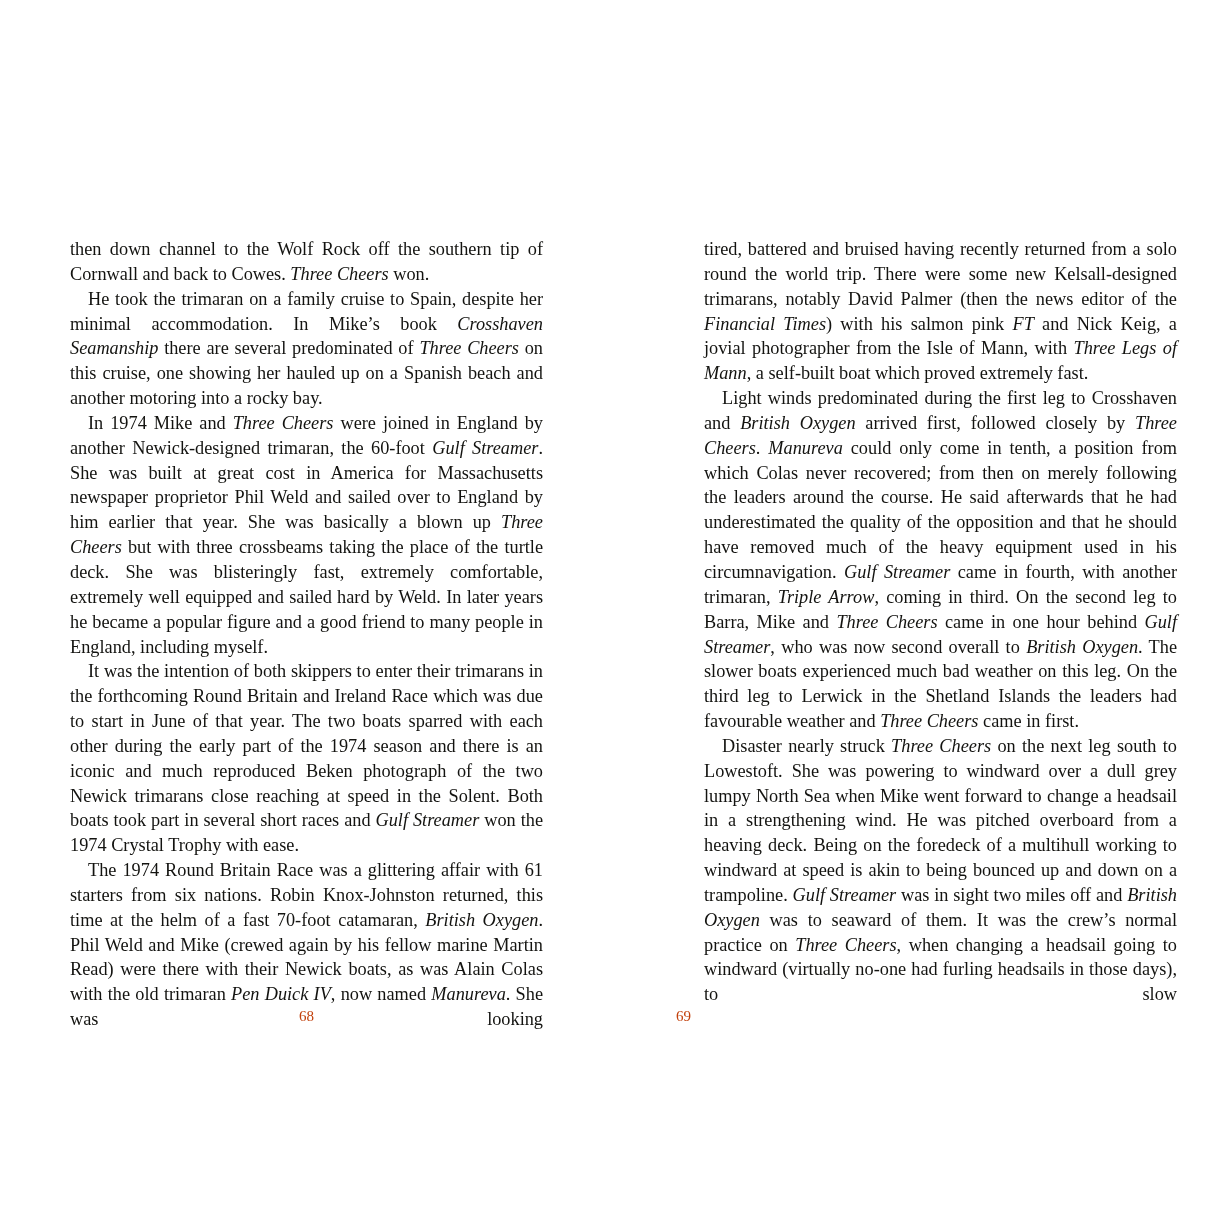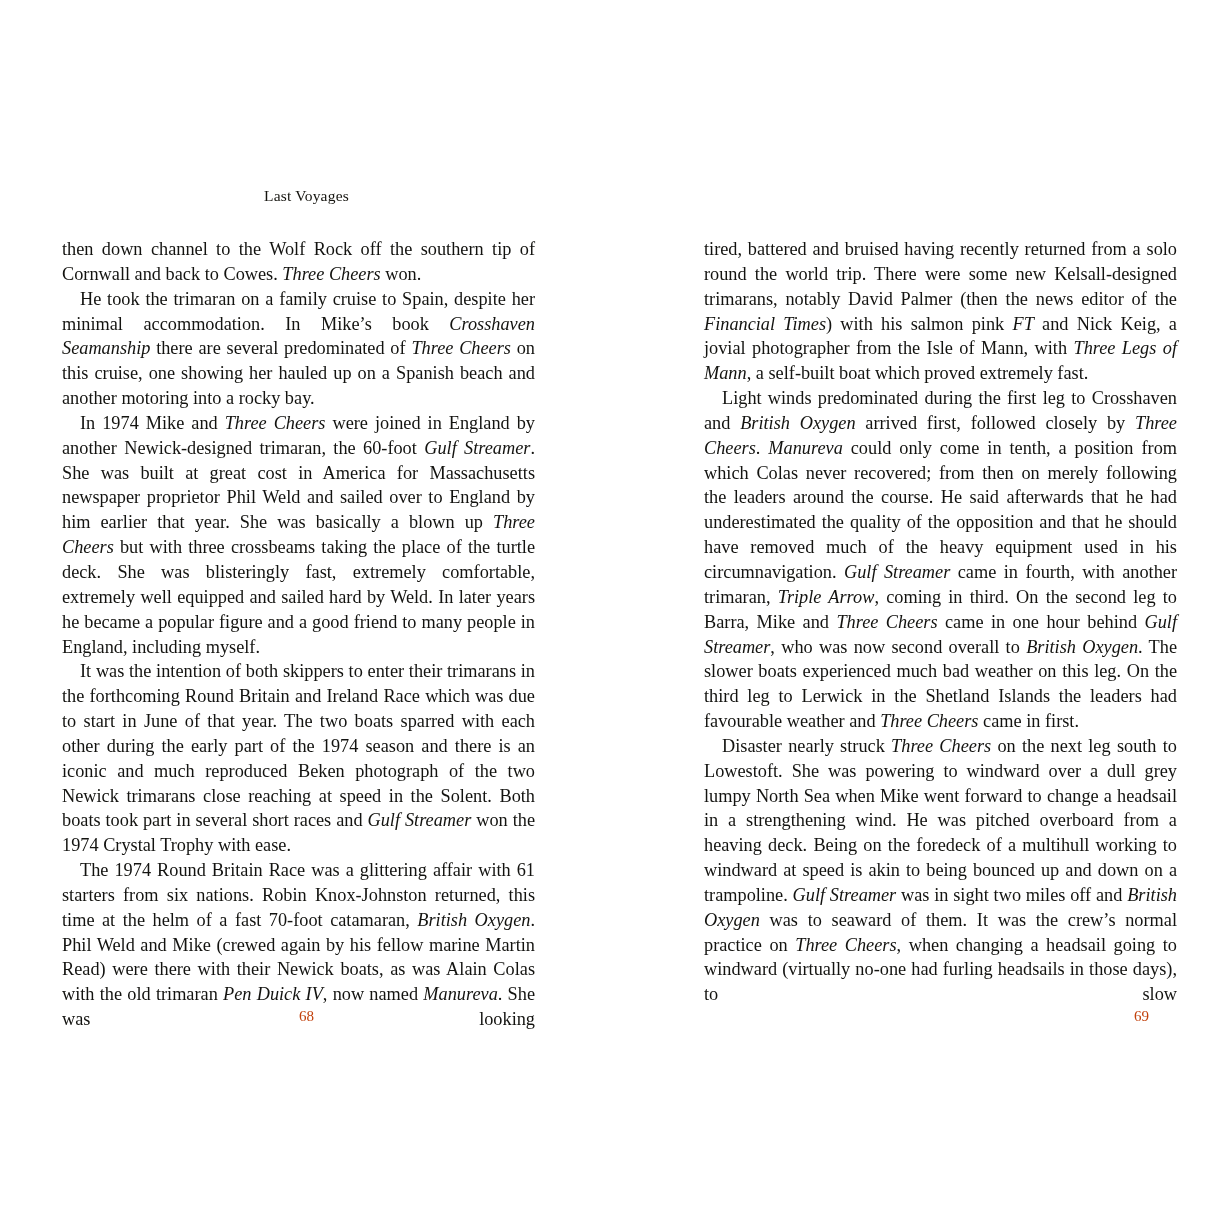--- a/index.html
+++ b/index.html
@@ -44,21 +44,21 @@
     top: 237px;
     width: 473px;
     font-size: 18.3px;
     line-height: 24.85px;
     text-align: justify;
     text-justify: inter-word;
     -webkit-hyphens: none;
     hyphens: none;
     color: #131310;
   }
-  .column.verso { left: 62px; }
+  .column.verso { left: 70px; }
   .column.recto { left: 704px; }
 
   .column p {
     margin: 0;
     text-indent: 18px;
   }
   .column p.continued {
     text-indent: 0;
   }
   
@@ -81,29 +81,28 @@
     color: #c2410c;
   }
   .folio.verso {
     left: 70px;
     width: 473px;
     text-align: center;
   }
   .folio.recto {
     left: 676px;
     width: 473px;
-    text-align: right;
+    text-align: left;
   }
 </style>
 </head>
 <body>
 
 <div class="page-spread">
 
-  <div class="running-head verso">Last Voyages</div>
 
   <div class="column verso" id="verso-column">
       <p class="continued"><span>then down channel to the Wolf Rock off the southern tip of Cornwall and back to Cowes. </span><i>Three Cheers</i><span> won.</span></p>
       <p><span>He took the trimaran on a family cruise to Spain, despite her minimal accommodation. In Mike’s book </span><i>Crosshaven Seamanship</i><span> there are several predominated of </span><i>Three Cheers</i><span> on this cruise, one showing her hauled up on a Spanish beach and another motoring into a rocky bay.</span></p>
       <p><span>In 1974 Mike and </span><i>Three Cheers</i><span> were joined in England by another Newick-designed trimaran, the 60-foot </span><i>Gulf Streamer</i><span>. She was built at great cost in America for Massachusetts newspaper proprietor Phil Weld and sailed over to England by him earlier that year. She was basically a blown up </span><i>Three Cheers</i><span> but with three crossbeams taking the place of the turtle deck. She was blisteringly fast, extremely comfortable, extremely well equipped and sailed hard by Weld. In later years he became a popular figure and a good friend to many people in England, including myself.</span></p>
       <p><span>It was the intention of both skippers to enter their trimarans in the forthcoming Round Britain and Ireland Race which was due to start in June of that year. The two boats sparred with each other during the early part of the 1974 season and there is an iconic and much reproduced Beken photograph of the two Newick trimarans close reaching at speed in the Solent. Both boats took part in several short races and </span><i>Gulf Streamer</i><span> won the 1974 Crystal Trophy with ease.</span></p>
       <p class="runover"><span>The 1974 Round Britain Race was a glittering affair with 61 starters from six nations. Robin Knox-Johnston returned, this time at the helm of a fast 70-foot catamaran, </span><i>British Oxygen</i><span>. Phil Weld and Mike (crewed again by his fellow marine Martin Read) were there with their Newick boats, as was Alain Colas with the old trimaran </span><i>Pen Duick IV</i><span>, now named </span><i>Manureva</i><span>. She was looking</span></p>
     </div>
 
   <div class="folio verso">68</div>

